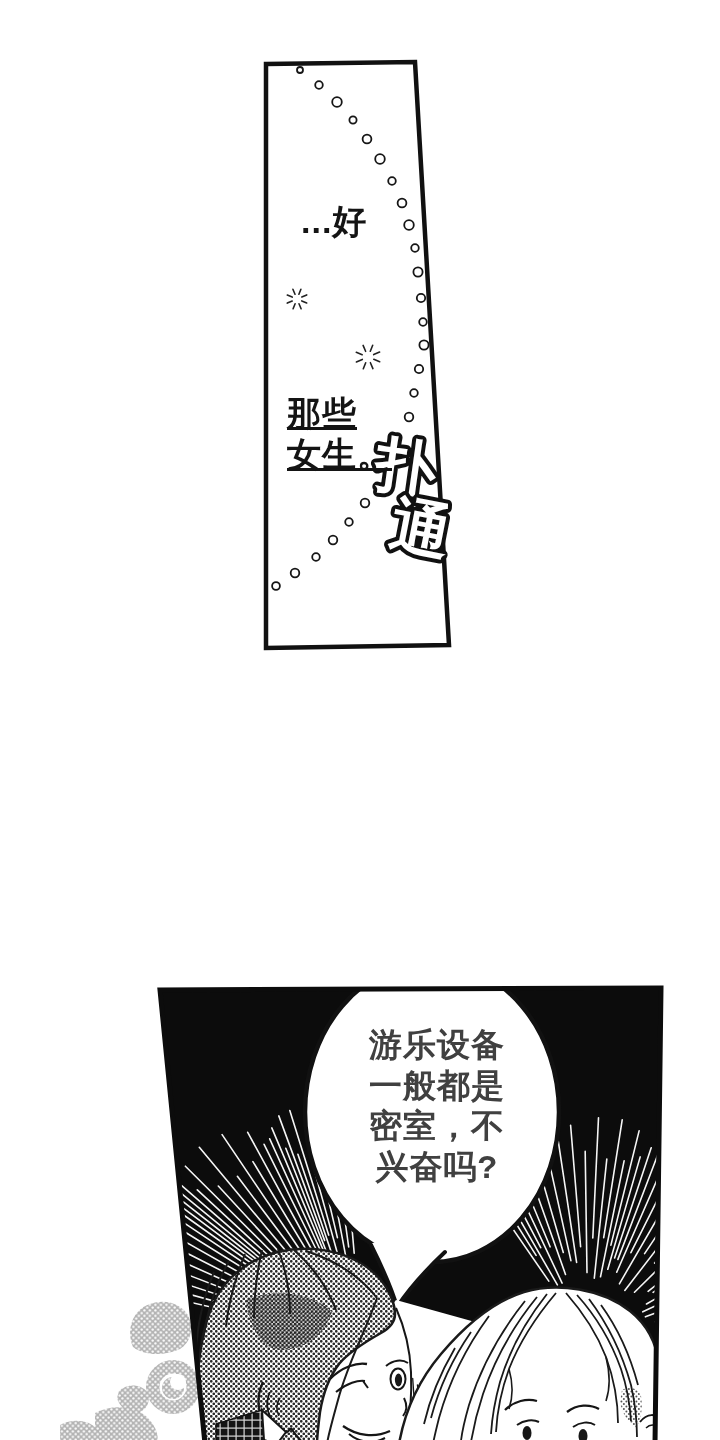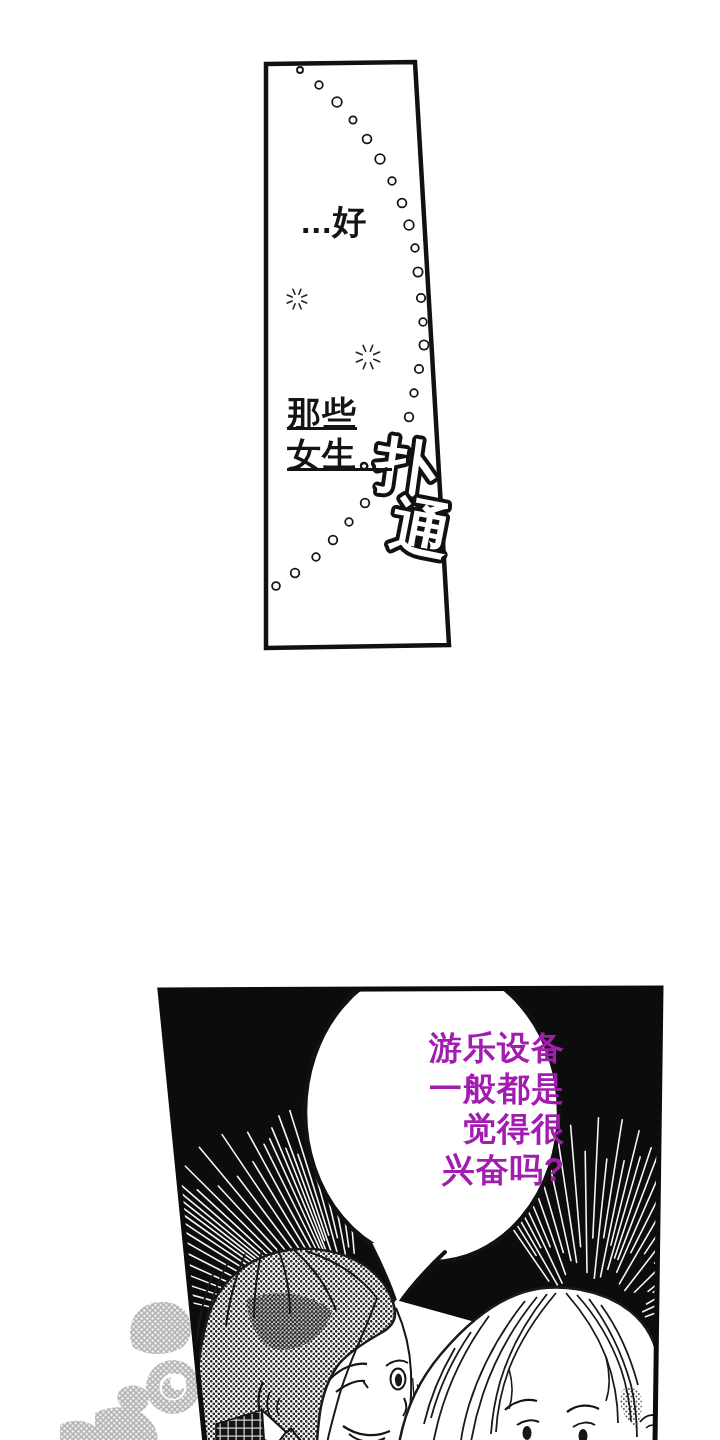--- a/index.html
+++ b/index.html
@@ -2,22 +2,22 @@
 <html><head>
 <meta charset="utf-8">
 <style>
   html,body{margin:0;padding:0;background:#ffffff;}
   #page{position:relative;width:720px;height:1440px;background:#ffffff;overflow:hidden;
         font-family:"Liberation Sans","DejaVu Sans",sans-serif;}
   #art{position:absolute;left:0;top:0;}
   .txt{position:absolute;color:#141414;font-weight:700;white-space:nowrap;}
   #thought-1{left:301px;top:201px;font-size:34px;line-height:41px;letter-spacing:1px;}
   #thought-2{left:287px;top:393px;font-size:34px;line-height:41px;letter-spacing:1px;text-decoration:underline;}
-  #bubble-text{left:309px;top:1028px;width:256px;text-align:right;
-               font-size:33px;line-height:40.5px;letter-spacing:1px;color:#a21caf;}
+  #bubble-text{left:309px;top:1028px;width:256px;text-align:center;
+               font-size:33px;line-height:40.5px;letter-spacing:1px;color:#404040;font-family:Liberation Mono, monospace;}
 </style>
 </head>
 <body>
 
 <div id="page">
 
 <svg id="art" width="720" height="1440" viewBox="0 0 720 1440" xmlns="http://www.w3.org/2000/svg">
   <defs>
     <pattern id="pat-hair" width="5" height="5" patternUnits="userSpaceOnUse">
       <rect width="5" height="5" fill="#ffffff"></rect>
@@ -179,17 +179,17 @@
 <div id="thought-1" class="txt">
   <div>...好</div>
 </div>
 <div id="thought-2" class="txt">
   <div>那些</div>
   <div>女生。</div>
 </div>
 <div id="bubble-text" class="txt">
   <div>游乐设备</div>
   <div>一般都是</div>
-  <div>觉得很</div>
+  <div>密室，不</div>
   <div>兴奋吗?</div>
 </div>
 
 </div>
 
 </body></html>

